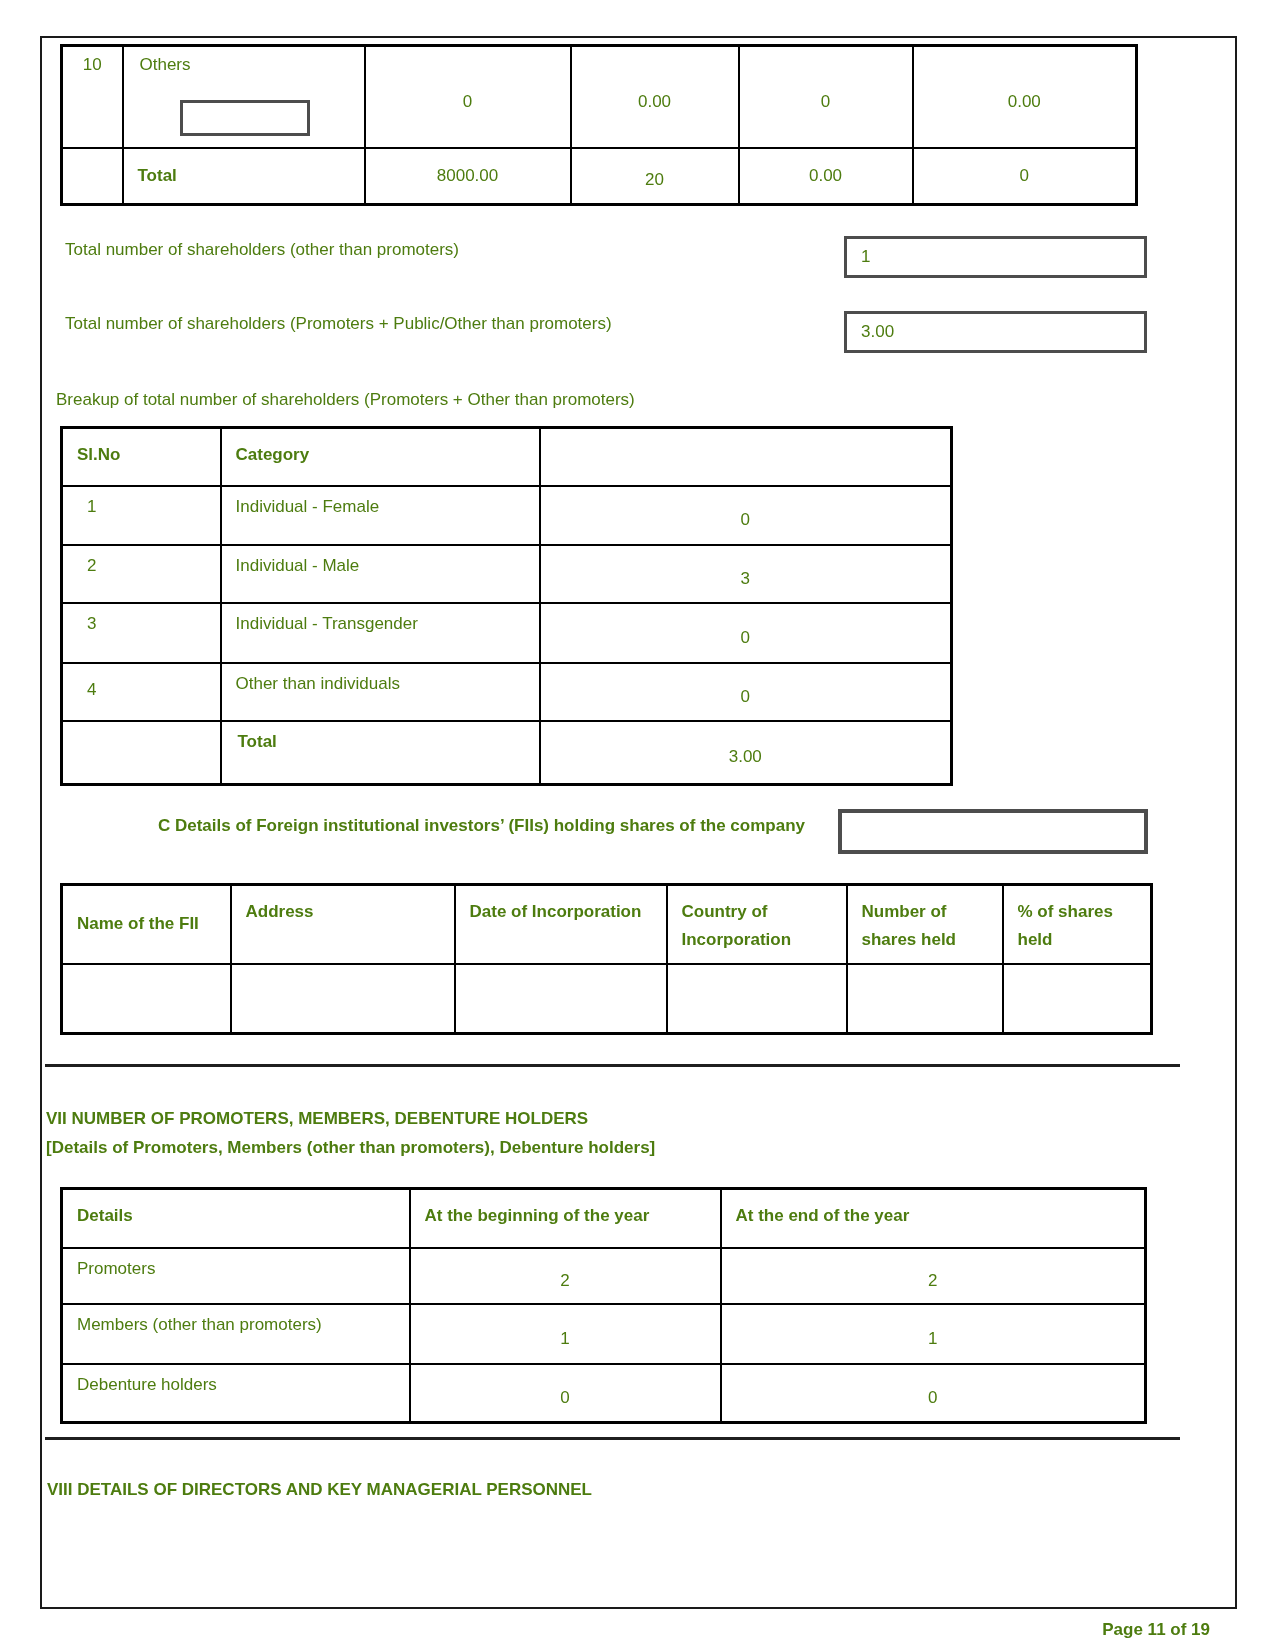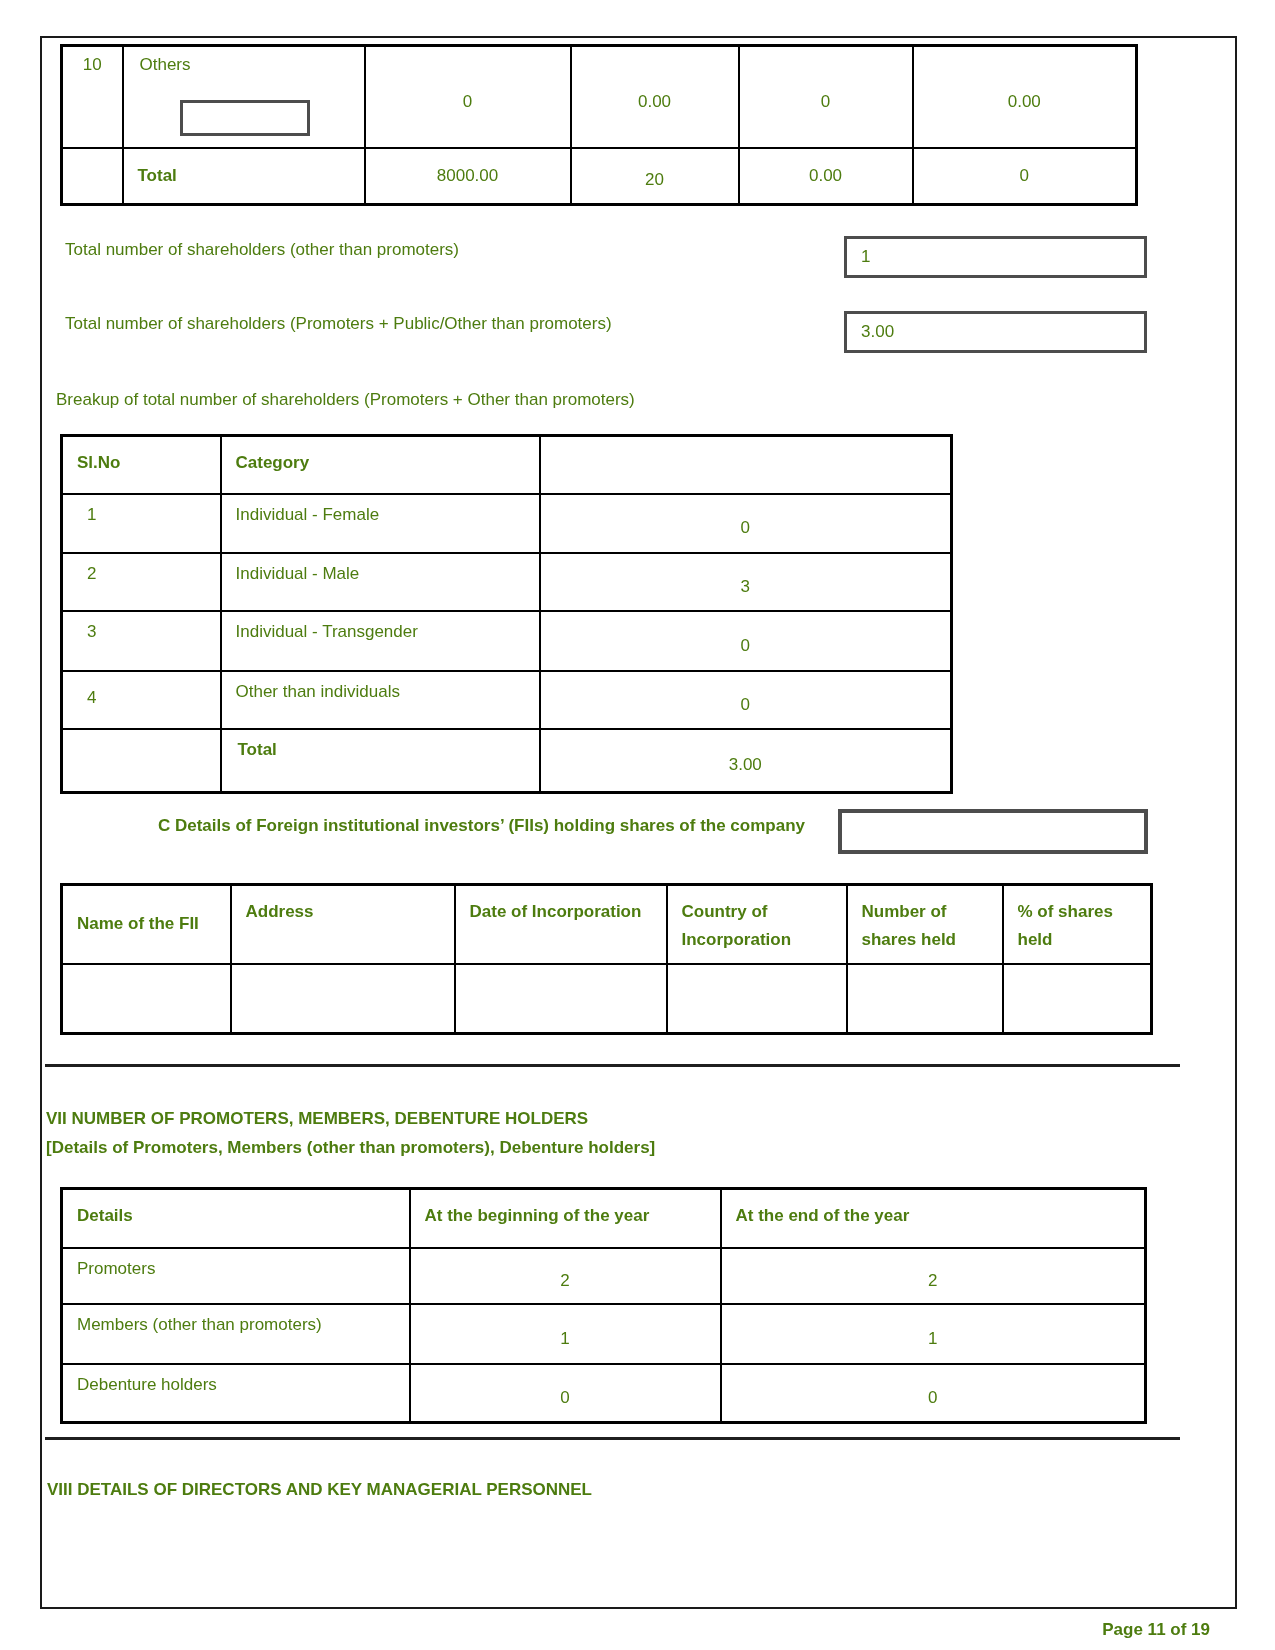--- a/index.html
+++ b/index.html
@@ -121,21 +121,21 @@
     <span>1</span>
   </div>
 
   <div class="abs lbl" style="left:65px; top:312px; width:720px;">Total number of shareholders (Promoters + Public/Other than promoters)</div>
   <div class="field-box" style="left:844px; top:311px; width:303px; height:42px;">
     <span>3.00</span>
   </div>
 
   <div class="abs lbl" style="left:56px; top:372px; width:900px;margin-top:16px;">Breakup of total number of shareholders (Promoters + Other than promoters)</div>
 
-  <table class="doc abs" style="left:60px; top:426px; width:890px;margin-top:8px;">
+  <table class="doc abs" style="left:60px; top:426px; width:890px;">
     <colgroup>
       <col style="width:159px">
         <col style="width:319px">
         <col style="width:412px">
     </colgroup>
     <tbody>
         <tr style="height:58px">
       <td class="cell-head">Sl.No</td>
       <td class="cell-head">Category</td>
       <td></td>

